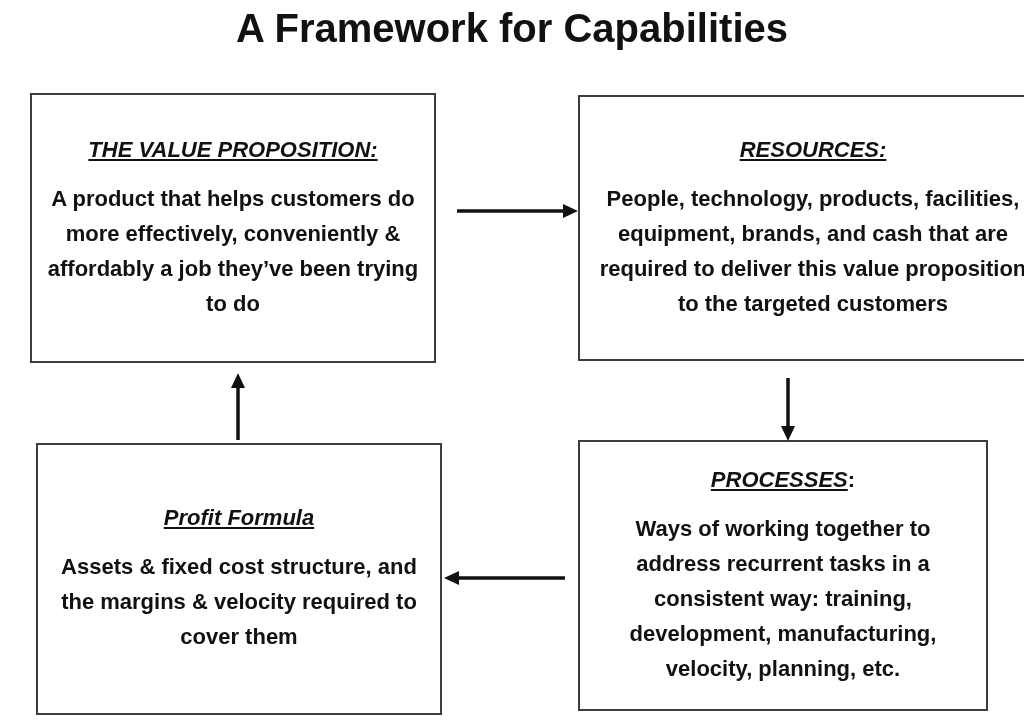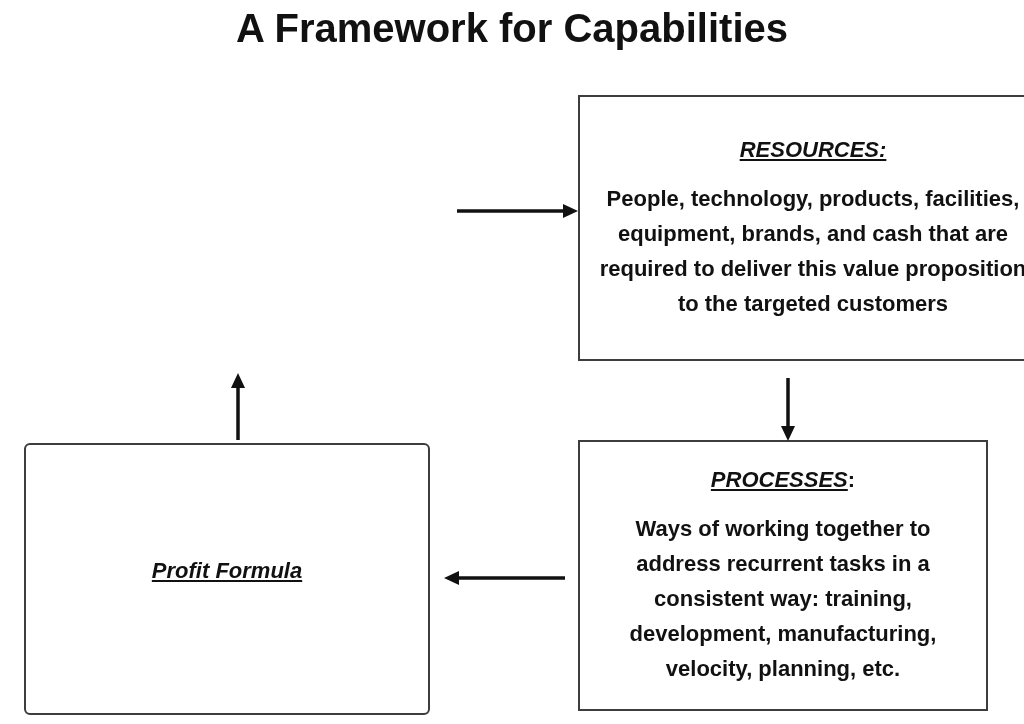--- a/index.html
+++ b/index.html
@@ -33,21 +33,21 @@
     border: 2px solid #3d3d3d;
     background: #ffffff;
     display: flex;
     flex-direction: column;
     align-items: center;
     justify-content: center;
     text-align: center;
   }
   .box-vp   { left: 30px;  top: 93px;  width: 406px; height: 270px; padding: 0 8px; }
   .box-res  { left: 578px; top: 95px;  width: 470px; height: 266px; padding: 0 16px; }
-  .box-pf   { left: 24px;  top: 443px; width: 406px; height: 272px; padding: 12px 20px; border-radius: 6px; }
+  .box-pf   { left: 36px;  top: 443px; width: 406px; height: 272px; padding: 12px 20px; }
   .box-proc { left: 578px; top: 440px; width: 410px; height: 271px; padding: 0 14px; }
   .heading {
     font-size: 22px;
     font-weight: 700;
     font-style: italic;
     text-decoration: underline;
     margin-bottom: 17px;
     line-height: 28px;
   }
   .heading-row {
@@ -76,28 +76,33 @@
   .arrow line    { stroke: #111111; stroke-width: 3.5; }
   .arrow polygon { fill: #111111; }
 </style>
 </head>
 <body>
 
 <div class="canvas">
 
   <h1 class="title">A Framework for Capabilities</h1>
 
+  <div class="box box-vp">
+    <div class="heading">THE VALUE PROPOSITION:</div>
+    <div class="body-text">A product that helps customers do more effectively, conveniently &amp; affordably a job they’ve been trying to do</div>
+  </div>
 
   <div class="box box-res">
     <div class="heading">RESOURCES:</div>
     <div class="body-text">People, technology, products, facilities, equipment, brands, and cash that are required to deliver this value proposition to the targeted customers</div>
   </div>
 
   <div class="box box-pf">
     <div class="heading">Profit Formula</div>
+    <div class="body-text">Assets &amp; fixed cost structure, and the margins &amp; velocity required to cover them</div>
   </div>
 
   <div class="box box-proc">
     <div class="heading-row"><span class="heading-underlined">PROCESSES</span><span class="heading-colon">:</span></div>
     <div class="body-text">Ways of working together to address recurrent tasks in a consistent way: training, development, manufacturing, velocity, planning, etc.</div>
   </div>
 
   <svg class="arrow" style="left:452px; top:199px;" width="130" height="24" viewBox="0 0 130 24">
     <line x1="5" y1="12" x2="112" y2="12"></line>
     <polygon points="111,5 126,12 111,19"></polygon>

